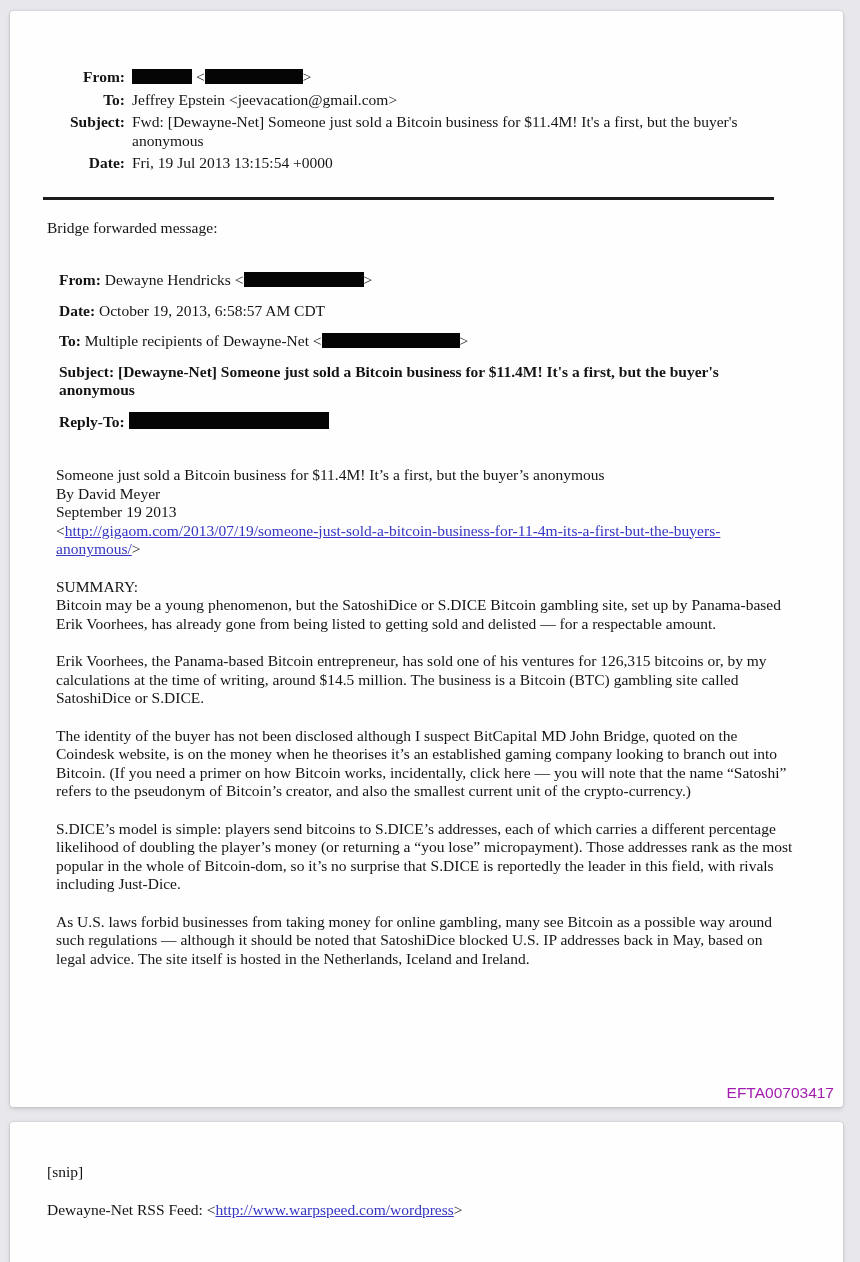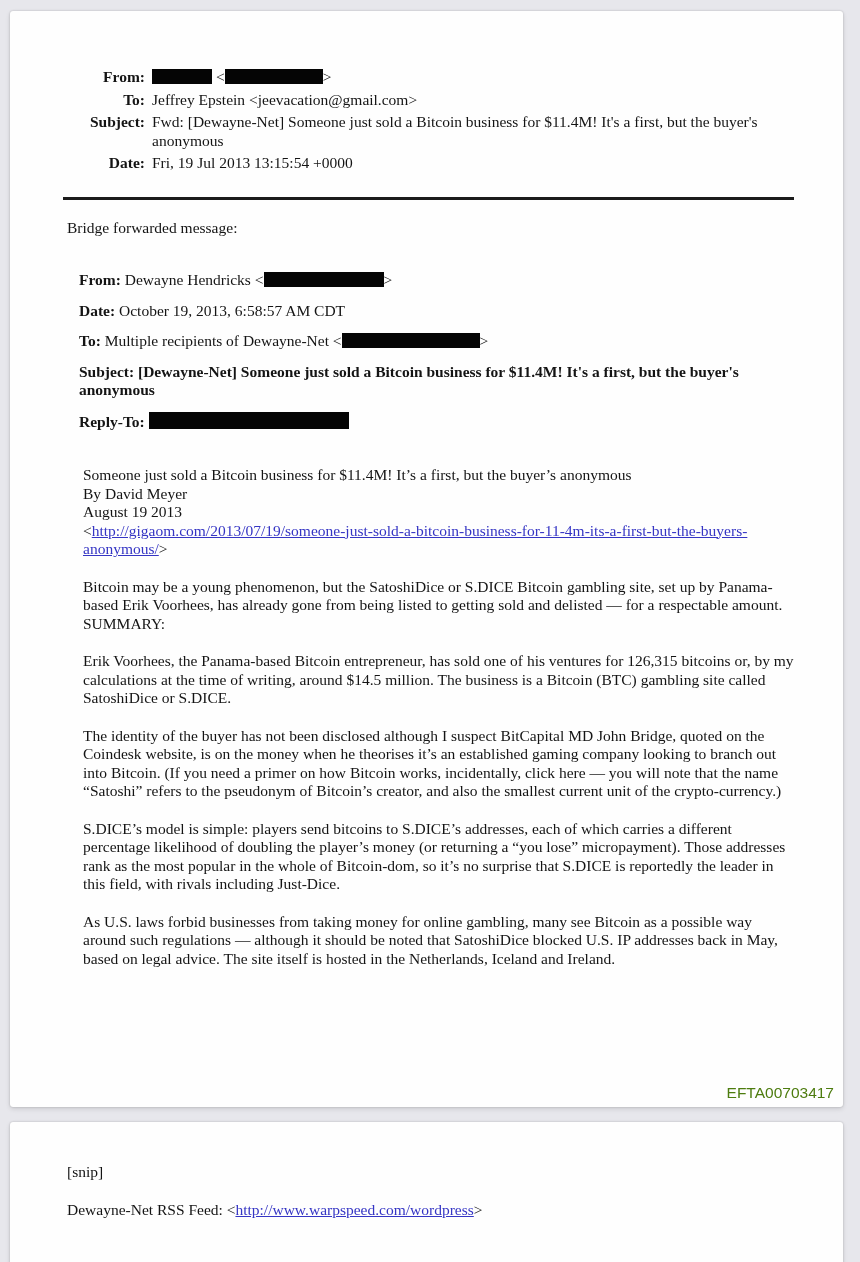--- a/index.html
+++ b/index.html
@@ -17,21 +17,21 @@
     left: 10px;
     width: 833px;
     background: #fefefe;
     border-radius: 3px;
     box-shadow: 0 0 2px rgba(0,0,0,.22), 0 2px 5px rgba(0,0,0,.12);
     box-sizing: border-box;
   }
   .page-1 { top: 11px; height: 1096px; }
   .page-2 { top: 1122px; height: 320px; }
   .content {
-    padding: 0 48px 0 57px;
+    padding: 0 48px 0 37px;
     font-size: 15.5px;
     line-height: 18.5px;
   }
   
   .hdr { padding-top: 57px; }
   .hdr-row { display: flex; margin-bottom: 4px; }
   .hdr-label { width: 78px; flex: none; text-align: right; font-weight: 700; }
   .hdr-value { margin-left: 7px; flex: 1; }
   .redaction {
     display: inline-block;
@@ -51,35 +51,35 @@
     margin: 24px 0 0 -4px;
   }
   .typos-note { margin-top: 57px; }
   .begin-fwd  { margin-top: 19px; }
   
   .fwd-hdr { margin-top: 34px; }
   .fwd-hdr .row { margin: 12px; }
   .b { font-weight: 700; }
   
   .article { margin-top: 35px; }
-  .para { margin: 19px 0 0 16px; }
+  .para { margin: 19px 0 0 9px; }
   .para:first-child { margin-top: 0; }
   a.link {
     color: #3535c4;
     text-decoration: underline;
     cursor: pointer;
     word-break: break-word;
   }
   .bates {
     position: absolute;
     right: 9px;
     bottom: 5px;
     font-family: "Liberation Sans", sans-serif;
     font-size: 15.5px;
-    color: #4d7c0f;
+    color: #a21caf;
   }
   
   .page-2 .content { padding-top: 41px; }
   .rss-line { margin-top: 19px; }
 </style>
 </head>
 <body>
 
 <div class="page page-1">
   <div class="content">
@@ -128,27 +128,27 @@
       <div class="row">
         <span class="b">Reply-To: </span>
         <span class="redaction rd-replyto"></span>
       </div>
     </div>
 
     <div class="article">
       <div class="para">
         <div>Someone just sold a Bitcoin business for $11.4M! It’s a first, but the buyer’s anonymous</div>
         <div>By David Meyer</div>
-        <div>August 19 2013</div>
+        <div>September 19 2013</div>
         <div><span>&lt;</span><a class="link">http://gigaom.com/2013/07/19/someone-just-sold-a-bitcoin-business-for-11-4m-its-a-first-but-the-buyers-anonymous/</a><span>&gt;</span></div>
       </div>
 
       <div class="para">
+        <div>SUMMARY:</div>
         <div>Bitcoin may be a young phenomenon, but the SatoshiDice or S.DICE Bitcoin gambling site, set up by Panama-based Erik Voorhees, has already gone from being listed to getting sold and delisted — for a respectable amount.</div>
-        <div>SUMMARY:</div>
       </div>
 
       <p class="para">Erik Voorhees, the Panama-based Bitcoin entrepreneur, has sold one of his ventures for 126,315 bitcoins or, by my calculations at the time of writing, around $14.5 million. The business is a Bitcoin (BTC) gambling site called SatoshiDice or S.DICE.</p>
       <p class="para">The identity of the buyer has not been disclosed although I suspect BitCapital MD John Bridge, quoted on the Coindesk website, is on the money when he theorises it’s an established gaming company looking to branch out into Bitcoin. (If you need a primer on how Bitcoin works, incidentally, click here — you will note that the name “Satoshi” refers to the pseudonym of Bitcoin’s creator, and also the smallest current unit of the crypto-currency.)</p>
       <p class="para">S.DICE’s model is simple: players send bitcoins to S.DICE’s addresses, each of which carries a different percentage likelihood of doubling the player’s money (or returning a “you lose” micropayment). Those addresses rank as the most popular in the whole of Bitcoin-dom, so it’s no surprise that S.DICE is reportedly the leader in this field, with rivals including Just-Dice.</p>
       <p class="para">As U.S. laws forbid businesses from taking money for online gambling, many see Bitcoin as a possible way around such regulations — although it should be noted that SatoshiDice blocked U.S. IP addresses back in May, based on legal advice. The site itself is hosted in the Netherlands, Iceland and Ireland.</p>
     </div>
 
   </div>
   <div class="bates">EFTA00703417</div>

